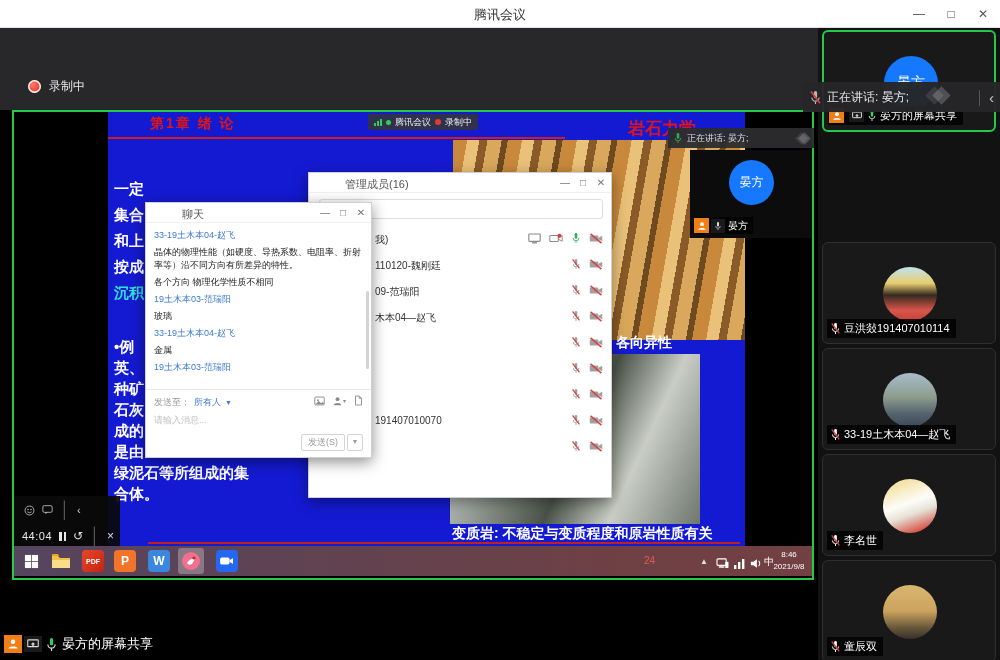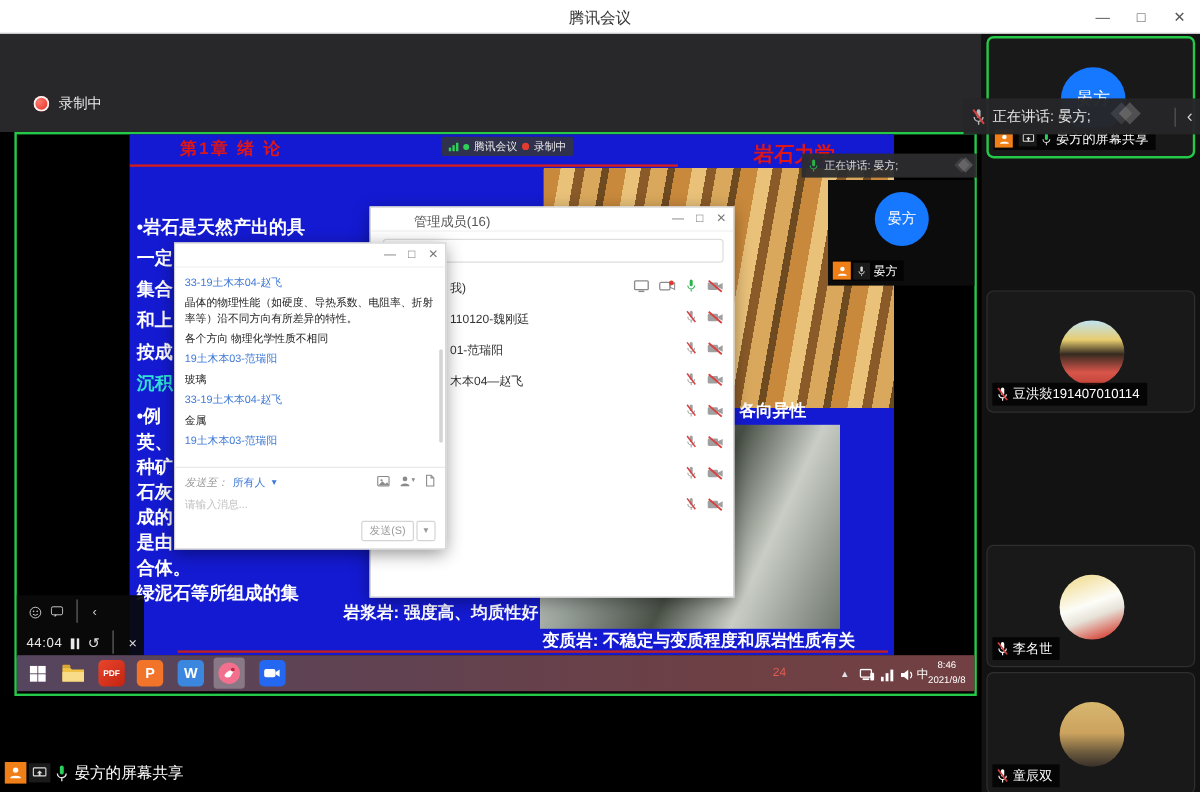--- a/index.html
+++ b/index.html
@@ -112,21 +112,21 @@
   .wtitle .wt { position:absolute; left:0; right:0; top:4px; text-align:left; color:#555; font-size:11px;padding-left:36px; }
   .wbtn { position:absolute; top:3px; width:16px; height:14px; text-align:center; color:#777;
           font-size:10px; line-height:14px; }
   .c-msgs { position:absolute; left:8px; right:8px; top:22px; height:164px; overflow:hidden; line-height:1.45; }
   .c-msg { margin-top:4px; word-break:break-all; }
   .c-msg.sender { color:#3f7ad6; }
   .c-msg.body { color:#222; }
   .c-scroll { position:absolute; right:2px; top:88px; width:3px; height:78px; background:#d4d4d4; border-radius:2px; }
   .c-foot { position:absolute; left:0; right:0; bottom:0; height:68px; border-top:1px solid #e8e8e8; }
   .c-sendrow { position:absolute; left:8px; top:6px; display:flex; align-items:center; gap:4px; }
-  .c-sendrow .lab { color:#999;font-style:italic; }
+  .c-sendrow .lab { color:#999; }
   .c-sendrow .aud { color:#3f7ad6; }
   .c-sendrow .caret { color:#3f7ad6; font-size:7px; }
   .c-ics { position:absolute; right:8px; top:5px; display:flex; gap:8px; align-items:center; color:#8a8a8a; }
   .c-ph { position:absolute; left:8px; top:24px; color:#c2c2c2; }
   .c-send { position:absolute; right:26px; bottom:6px; width:44px; height:17px; border:1px solid #d4d4d4;
             border-radius:2px; color:#9a9a9a; text-align:center; line-height:15px; }
   .c-send2 { position:absolute; right:8px; bottom:6px; width:16px; height:17px; border:1px solid #d4d4d4;
              border-radius:2px; color:#9a9a9a; text-align:center; line-height:14px; font-size:8px; }
 
   
@@ -189,21 +189,20 @@
       <span class="rec-dot"></span>
       <span class="txt">录制中</span>
     </div>
 
     <div class="share">
       <div class="slide">
         <div class="sl-chapter">第1章  绪 论</div>
         <div class="sl-topline"></div>
         <div class="sl-course">岩石力学</div>
         <div class="sl-block1">
-  <div class="s-line white"><span>•岩石是天然产出的具</span></div>
 
   <div class="s-line white"><span>一定</span></div>
 
   <div class="s-line white"><span>集合</span></div>
 
   <div class="s-line white"><span>和上</span></div>
 
   <div class="s-line white"><span>按成</span></div>
 
   <div class="s-line cyan"><span>沉积</span></div>
@@ -214,28 +213,27 @@
   <div class="s-line white"><span>英、</span></div>
 
   <div class="s-line white"><span>种矿</span></div>
 
   <div class="s-line white"><span>石灰</span></div>
 
   <div class="s-line white"><span>成的</span></div>
 
   <div class="s-line white"><span>是由</span></div>
 
+  <div class="s-line white"><span>绿泥石等所组成的集</span></div>
+
   <div class="s-line white"><span>合体。</span></div>
-
-  <div class="s-line white"><span>绿泥石等所组成的集</span></div>
 </div>
         <div class="rock-top"></div>
         <div class="sl-aniso">各向异性</div>
         <div class="rock-bottom"></div>
-        <div class="sl-igneous">岩浆岩: 强度高、均质性好</div>
         <div class="sl-meta">变质岩: 不稳定与变质程度和原岩性质有关</div>
         <div class="sl-botline"></div>
 
         <div class="pill">
           <span class="sigbars">
               <i style="height:3px"></i>
               <i style="height:5px"></i>
               <i style="height:7px"></i>
             </span>
           <span style="width:5px;height:5px;border-radius:50%;background:#2fd05a;"></span>
@@ -415,21 +413,21 @@
       </svg>
       <svg width="14" height="11" viewBox="0 0 18 14">
         <rect x="1" y="3" width="11" height="8" rx="1.5" fill="#a0a0a0"></rect>
         <path d="M12 6l5-2.5v7L12 8z" fill="#a0a0a0"></path>
         <line x1="2" y1="1" x2="16" y2="13" stroke="#d84040" stroke-width="2"></line>
       </svg>
     </span>
   </div>
 
   <div class="m-row member">
-    <span class="m-frag">01-范瑞阳</span>
+    <span class="m-frag">09-范瑞阳</span>
     <span class="m-ics">
 
       <svg class="mem-ic" width="10" height="12" viewBox="0 0 16 18">
         <rect x="6" y="1" width="4" height="9" rx="2" fill="#a0a0a0"></rect>
         <path d="M3.5 9a4.5 4.5 0 0 0 9 0" fill="none" stroke="#a0a0a0" stroke-width="1.4"></path>
         <line x1="8" y1="14" x2="8" y2="17" stroke="#a0a0a0" stroke-width="1.4"></line>
         <line x1="2.5" y1="1.5" x2="13.5" y2="16" stroke="#d84040" stroke-width="2"></line>
       </svg>
       <svg width="14" height="11" viewBox="0 0 18 14">
         <rect x="1" y="3" width="11" height="8" rx="1.5" fill="#a0a0a0"></rect>
@@ -504,43 +502,61 @@
         <line x1="2.5" y1="1.5" x2="13.5" y2="16" stroke="#d84040" stroke-width="2"></line>
       </svg>
       <svg width="14" height="11" viewBox="0 0 18 14">
         <rect x="1" y="3" width="11" height="8" rx="1.5" fill="#a0a0a0"></rect>
         <path d="M12 6l5-2.5v7L12 8z" fill="#a0a0a0"></path>
         <line x1="2" y1="1" x2="16" y2="13" stroke="#d84040" stroke-width="2"></line>
       </svg>
     </span>
   </div>
 
-
   <div class="m-row member">
-    <span class="m-frag"></span>
+    <span class="m-frag">191407010070</span>
     <span class="m-ics">
 
       <svg class="mem-ic" width="10" height="12" viewBox="0 0 16 18">
         <rect x="6" y="1" width="4" height="9" rx="2" fill="#a0a0a0"></rect>
         <path d="M3.5 9a4.5 4.5 0 0 0 9 0" fill="none" stroke="#a0a0a0" stroke-width="1.4"></path>
         <line x1="8" y1="14" x2="8" y2="17" stroke="#a0a0a0" stroke-width="1.4"></line>
         <line x1="2.5" y1="1.5" x2="13.5" y2="16" stroke="#d84040" stroke-width="2"></line>
       </svg>
       <svg width="14" height="11" viewBox="0 0 18 14">
         <rect x="1" y="3" width="11" height="8" rx="1.5" fill="#a0a0a0"></rect>
         <path d="M12 6l5-2.5v7L12 8z" fill="#a0a0a0"></path>
         <line x1="2" y1="1" x2="16" y2="13" stroke="#d84040" stroke-width="2"></line>
       </svg>
     </span>
   </div>
+
+  <div class="m-row member">
+    <span class="m-frag"></span>
+    <span class="m-ics">
+
+      <svg class="mem-ic" width="10" height="12" viewBox="0 0 16 18">
+        <rect x="6" y="1" width="4" height="9" rx="2" fill="#a0a0a0"></rect>
+        <path d="M3.5 9a4.5 4.5 0 0 0 9 0" fill="none" stroke="#a0a0a0" stroke-width="1.4"></path>
+        <line x1="8" y1="14" x2="8" y2="17" stroke="#a0a0a0" stroke-width="1.4"></line>
+        <line x1="2.5" y1="1.5" x2="13.5" y2="16" stroke="#d84040" stroke-width="2"></line>
+      </svg>
+      <svg width="14" height="11" viewBox="0 0 18 14">
+        <rect x="1" y="3" width="11" height="8" rx="1.5" fill="#a0a0a0"></rect>
+        <path d="M12 6l5-2.5v7L12 8z" fill="#a0a0a0"></path>
+        <line x1="2" y1="1" x2="16" y2="13" stroke="#d84040" stroke-width="2"></line>
+      </svg>
+    </span>
+  </div>
 </div>
     </div>
 
     <div class="chat">
       <div class="wtitle">
+        <span class="wt">聊天</span>
         <span class="wbtn" style="right:38px;">—</span>
         <span class="wbtn" style="right:20px;">□</span>
         <span class="wbtn" style="right:2px;">✕</span>
       </div>
       <div class="c-msgs">
   <div class="c-msg sender"><span>33-19土木本04-赵飞</span></div>
 
   <div class="c-msg body"><span>晶体的物理性能（如硬度、导热系数、电阻率、折射率等）沿不同方向有所差异的特性。</span></div>
 
 
@@ -641,20 +657,32 @@
           <svg width="11" height="13" viewBox="0 0 16 18">
             <rect x="6" y="1" width="4" height="9" rx="2" fill="#fff"></rect>
             <path d="M3.5 9a4.5 4.5 0 0 0 9 0" fill="none" stroke="#fff" stroke-width="1.4"></path>
             <line x1="8" y1="14" x2="8" y2="17" stroke="#fff" stroke-width="1.4"></line>
             <line x1="2.5" y1="1.5" x2="13.5" y2="16" stroke="#d84040" stroke-width="2"></line>
           </svg>
           <span class="txt">豆洪敥191407010114</span>
         </div>
       </div>
 
+      <div class="tile" style="top:320px;">
+        <div class="av av-mount"></div>
+        <div class="tlabel">
+          <svg width="11" height="13" viewBox="0 0 16 18">
+            <rect x="6" y="1" width="4" height="9" rx="2" fill="#fff"></rect>
+            <path d="M3.5 9a4.5 4.5 0 0 0 9 0" fill="none" stroke="#fff" stroke-width="1.4"></path>
+            <line x1="8" y1="14" x2="8" y2="17" stroke="#fff" stroke-width="1.4"></line>
+            <line x1="2.5" y1="1.5" x2="13.5" y2="16" stroke="#d84040" stroke-width="2"></line>
+          </svg>
+          <span class="txt">33-19土木本04—赵飞</span>
+        </div>
+      </div>
 
       <div class="tile" style="top:426px;">
         <div class="av av-cat"></div>
         <div class="tlabel">
           <svg width="11" height="13" viewBox="0 0 16 18">
             <rect x="6" y="1" width="4" height="9" rx="2" fill="#fff"></rect>
             <path d="M3.5 9a4.5 4.5 0 0 0 9 0" fill="none" stroke="#fff" stroke-width="1.4"></path>
             <line x1="8" y1="14" x2="8" y2="17" stroke="#fff" stroke-width="1.4"></line>
             <line x1="2.5" y1="1.5" x2="13.5" y2="16" stroke="#d84040" stroke-width="2"></line>
           </svg>

